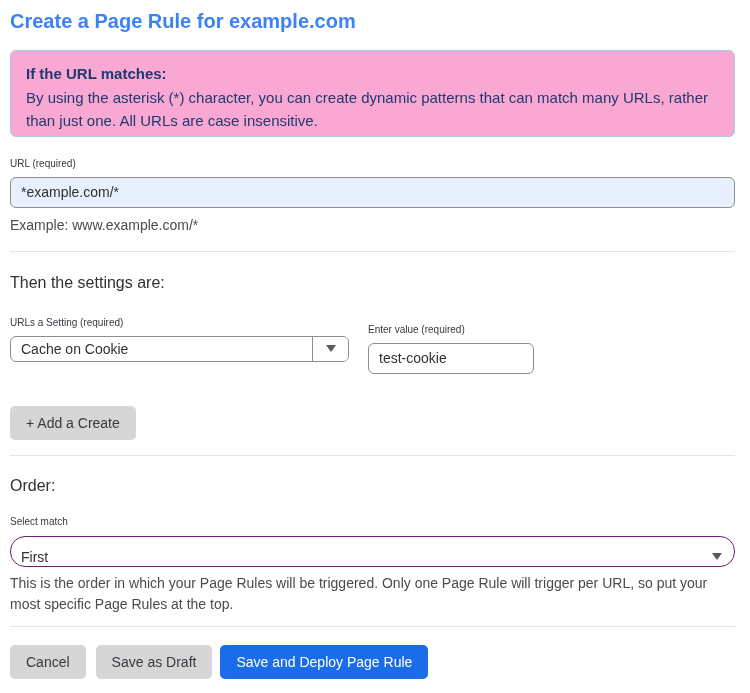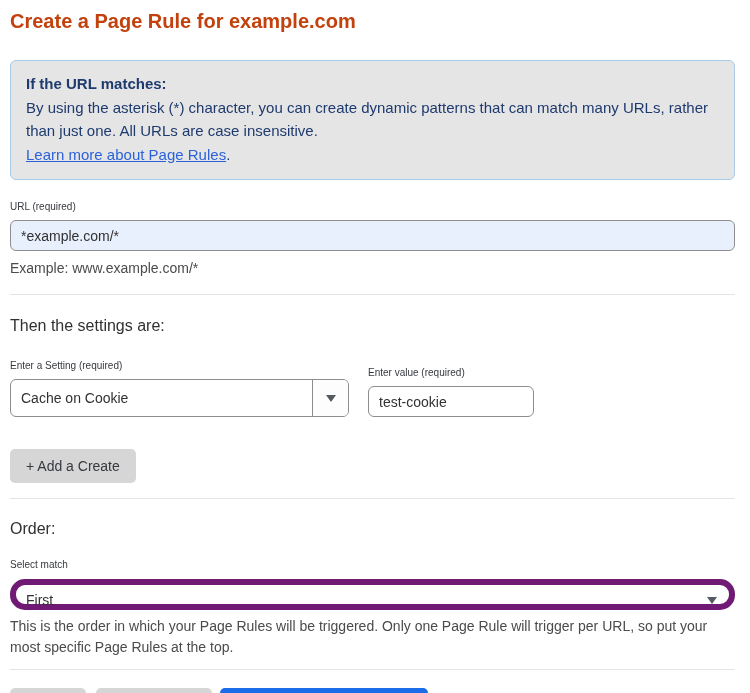--- a/index.html
+++ b/index.html
@@ -9,30 +9,30 @@
     height: 693px;
     font-family: "Liberation Sans", sans-serif;
     color: #36393f;
     overflow: hidden;
   }
   .page { padding: 8px 15px 0 10px; }
 
   .page-title {
     font-size: 20px;
     font-weight: bold;
-    color: #c2410c;
+    color: #3b82f6;
     margin-top: 2px;
   }
 
   .info-box {
-    margin-top: 27px;
-    background: #e5e5e5;
+    margin-top: 17px;
+    background: #f9a8d4;
     border: 1px solid #a9cbe8;
     border-radius: 6px;
-    padding: 11px 15px 13px 15px;
+    padding: 11px 15px 3px 15px;
     color: #1e3a6e;
     font-size: 15px;
     line-height: 1.57;
   }
   .info-box .info-heading { font-weight: bold; }
   .info-box a {
     color: #2c62d9;
     text-decoration: underline;
     cursor: pointer;
   }
@@ -85,21 +85,21 @@
   .settings-row {
     margin-top: 25px;
     display: flex;
     align-items: flex-start;
   }
   .setting-col { width: 339px; }
   .value-col { margin-left: 19px; margin-top: 7px; }
 
   .select-box {
     margin-top: 8px;
-    height: 38px;
+    height: 26px;
     border: 1px solid #8d8d8d;
     border-radius: 6px;
     background: #ffffff;
     display: flex;
     align-items: stretch;
     cursor: pointer;
     overflow: hidden;
   }
   .select-box .select-value {
     flex: 1;
@@ -141,21 +141,21 @@
   }
   .add-setting-btn { margin-top: 32px; }
 
   .order-heading { margin-top: 21px; }
   .order-select-label { margin-top: 21px; }
 
   .order-select {
     margin-top: 9px;
     height: 31px;
     width: 100%;
-    border: 6px solid #701a75;
+    border: 1px solid #701a75;
     border-radius: 15px;
     background: #ffffff;
     display: flex;
     align-items: center;
     justify-content: space-between;
     padding: 11px 12px 0 10px;
     font-size: 14px;
     color: #313131;
     cursor: pointer;
   }
@@ -177,34 +177,33 @@
 </head>
 <body>
 
 <div class="page">
 
   <h1 class="page-title">Create a Page Rule for example.com</h1>
 
   <div class="info-box">
     <div class="info-heading">If the URL matches:</div>
     <div class="info-body">By using the asterisk (*) character, you can create dynamic patterns that can match many URLs, rather than just one. All URLs are case insensitive.</div>
-    <div><a>Learn more about Page Rules</a><span>.</span></div>
   </div>
 
   <label class="field-label url-label">URL (required)</label>
   <input class="text-input url-input" type="text" value="*example.com/*" style="">
   <div class="helper-text">Example: www.example.com/*</div>
 
   <hr class="divider">
 
   <h2 class="section-heading settings-heading">Then the settings are:</h2>
 
   <div class="settings-row">
     <div class="setting-col">
-      <label class="field-label">Enter a Setting (required)</label>
+      <label class="field-label">URLs a Setting (required)</label>
       <div class="select-box">
         <div class="select-value">Cache on Cookie</div>
         <div class="select-arrow-btn">
           <span class="caret"></span>
         </div>
       </div>
     </div>
     <div class="value-col">
       <label class="field-label">Enter value (required)</label>
       <input class="text-input value-input" type="text" value="test-cookie" style="">

